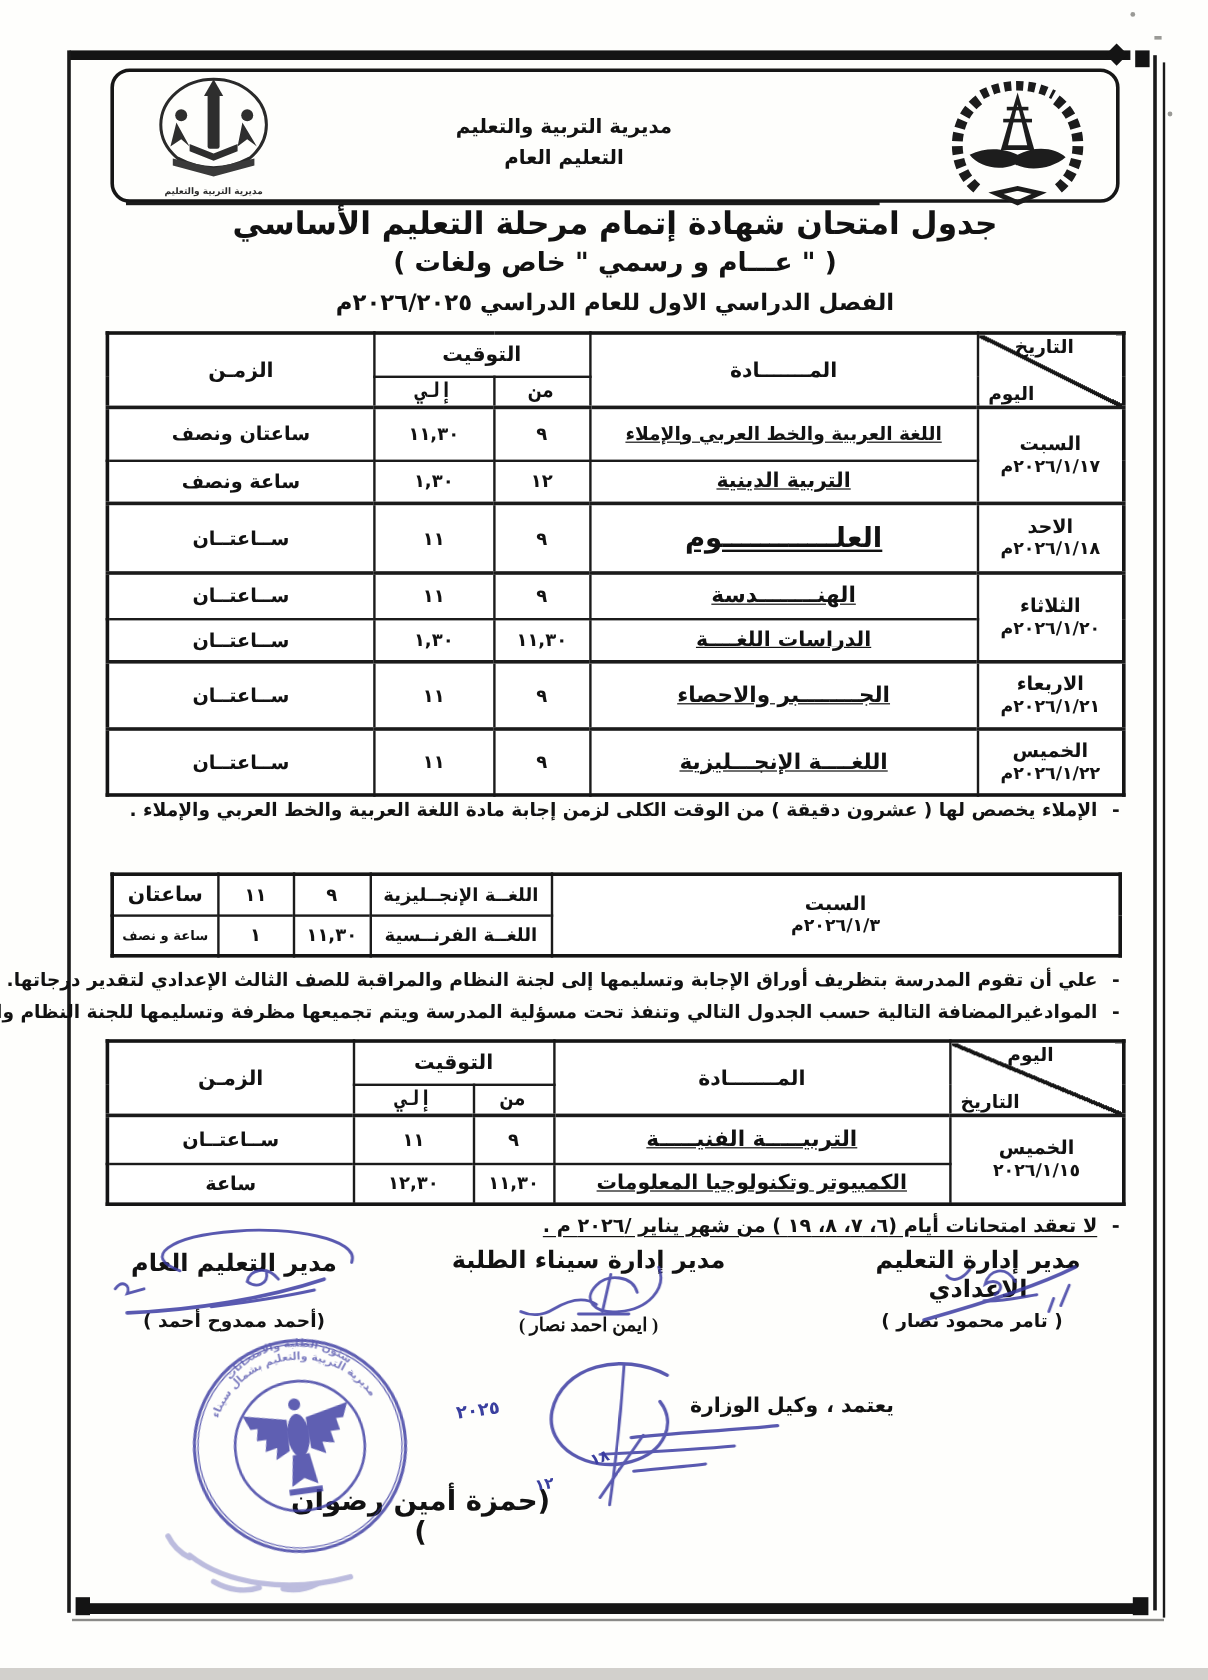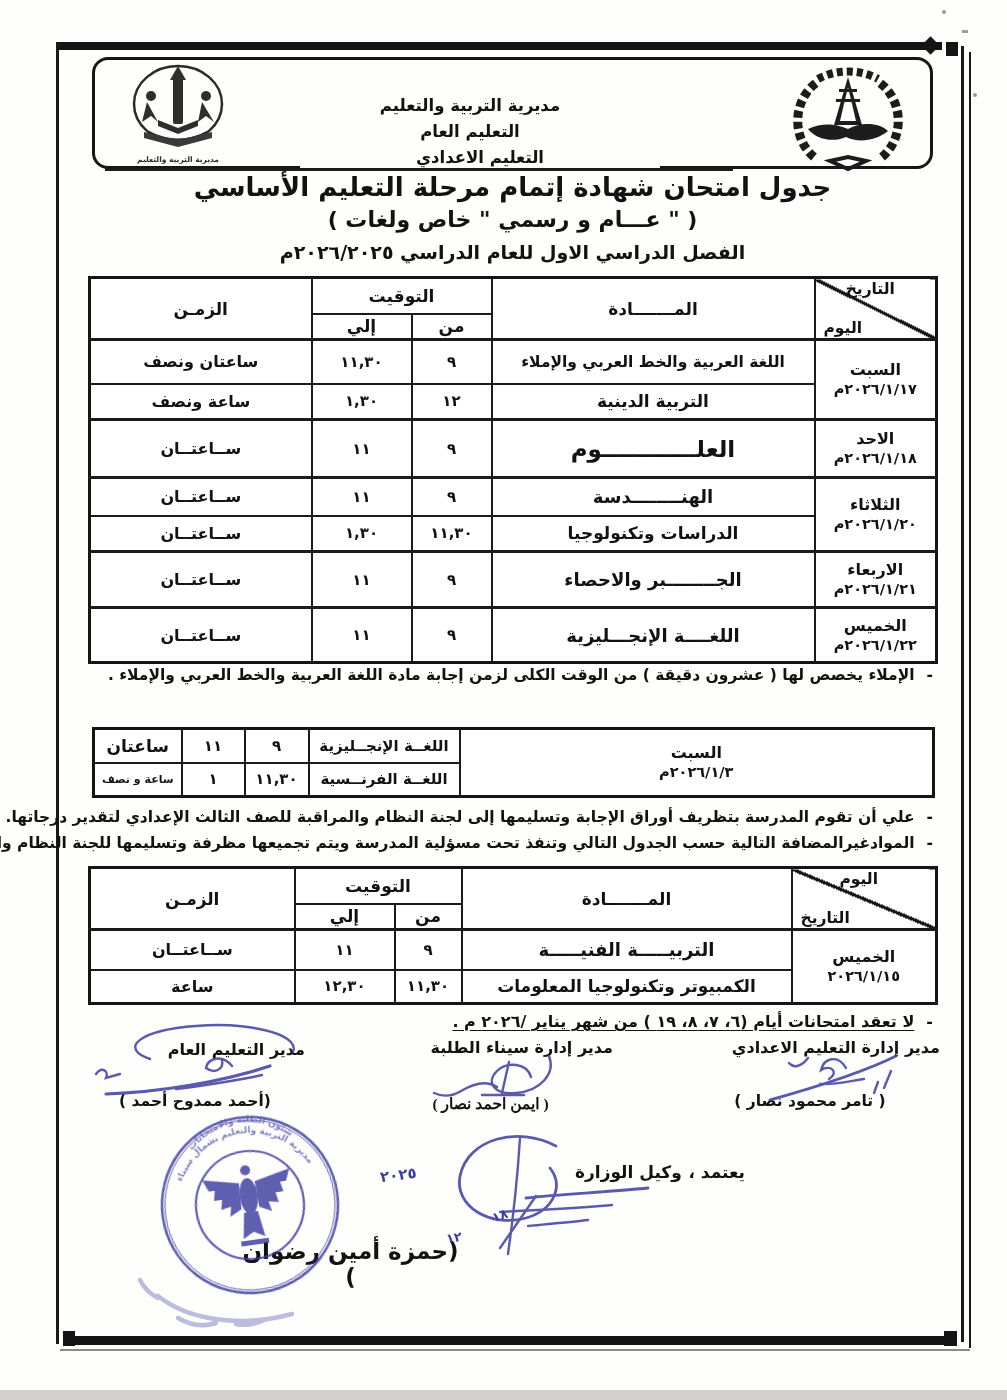--- a/index.html
+++ b/index.html
@@ -19,44 +19,44 @@
   .org-last { background:#fefefc; padding:0 10px; }
   .hline { background:#1b1b1b; height:2.5px; }
   .title-line { left:90px; width:845px; text-align:center; }
   
   table.sched {
     position:absolute; border-collapse:collapse; table-layout:fixed;
     border:3px solid #151515; background:#fff;
   }
   table.sched td { border:2.2px solid #1b1b1b; text-align:center; vertical-align:middle; padding:1px 3px; overflow:hidden; }
   table.sched tr.gs td { border-top-width:3.4px; }
-  table.sched tr.hdr-bottom td { border-bottom-width:3.2px; }
+  table.sched tr.hdr-bottom td { border-bottom-width:3.2px;font-family:Liberation Mono, monospace; }
   .cell-day { font-size:16px; display:block; line-height:20px; }
   .cell-date { font-size:14.5px; display:block; line-height:19px; }
-  .cell-subj { font-size:17px; }
+  .cell-subj { font-size:17px;text-decoration:underline; }
   .cell-subj-sm { font-size:15px; }
   .cell-num { font-size:15px; }
   .cell-dur { font-size:16px; }
   .hdr-txt { font-size:17px; }
   .diag {
     position:relative;
     background-image:linear-gradient(to top right,
       transparent calc(50% - 1.7px),
       #161616 calc(50% - 1.7px) calc(50% + 1.7px),
       transparent calc(50% + 1.7px));
   }
   .diag .d-top  { position:absolute; top:1px; left:0; right:10px; text-align:center; font-size:15.5px; }
   .diag .d-bot  { position:absolute; bottom:1px; left:8px; font-size:15.5px; }
   
   .note { right:74px; direction:rtl; text-align:right; font-size:15.5px; white-space:nowrap; }
   .note .dash { margin-inline-end:12px; }
   .u { text-decoration:underline; text-underline-offset:3px; }
   .xbold { font-weight:900; }
   
-  .sig-title { font-size:16px; text-align:right; }
+  .sig-title { font-size:20px; text-align:center; }
   .sig-name  { font-size:15.5px; text-align:center; }
   .approval  { display:flex; justify-content:space-between; direction:rtl; font-size:17px; }
   .big-name  { font-size:23px; text-align:center; }
   .ink-num { color:#3a3f9f; font-weight:700; }
   svg text.stamp-arc { fill:#3c3ca2; font-size:9px; font-weight:700; opacity:.8; }
 </style>
 </head>
 <body>
 
 <div class="page">
@@ -104,21 +104,20 @@
       <polygon points="64,14 50,62 78,62"></polygon>
       <polygon points="64,24 56,58 72,58" fill="#fefefc"></polygon>
       <rect x="52" y="36" width="24" height="3"></rect>
       <rect x="55" y="26" width="18" height="3"></rect>
       <path d="M24 66 C40 58 56 62 64 66 C78 58 96 60 104 68 C92 78 74 80 62 74 C48 80 32 76 24 66 Z"></path>
     </g>
   </svg>
 
   <div class="abs org-line" style="left:300px;top:94px;">مديرية التربية والتعليم</div>
   <div class="abs org-line" style="left:300px;top:120px;">التعليم العام</div>
-  <div class="abs org-line org-last" style="left:300px;top:146px;">التعليم الاعدادي</div>
   <div class="abs hline" style="left:105px;top:168px;width:628px;"></div>
 
   <div class="abs title-line" style="top:172px;font-size:26px;">جدول امتحان شهادة إتمام مرحلة التعليم الأساسي</div>
   <div class="abs title-line" style="top:207px;font-size:22px;">( عـــام و رسمي " خاص ولغات " )</div>
   <div class="abs title-line" style="top:241px;font-size:19px;" dir="rtl">الفصل الدراسي الاول للعام الدراسي ٢٠٢٦/٢٠٢٥م</div>
 
   <table class="sched" dir="rtl" style="left:88px;top:276px;width:847px;">
     <colgroup>
         <col style="width:122px">
         <col style="width:323px">
@@ -170,21 +169,21 @@
         <td rowspan="2">
           <span class="cell-day">الثلاثاء</span>
           <span class="cell-date">٢٠٢٦/١/٢٠م</span>
         </td>
         <td class="cell-subj" style="font-size:18px">الهنــــــــدسة</td>
         <td class="cell-num">٩</td>
         <td class="cell-num">١١</td>
         <td class="cell-dur">ســاعتــان</td>
       </tr>
       <tr style="height:36px">
-        <td class="cell-subj">الدراسات وتكنولوجيا</td>
+        <td class="cell-subj">الدراسات اللغــــة</td>
         <td class="cell-num">١١,٣٠</td>
         <td class="cell-num">١,٣٠</td>
         <td class="cell-dur">ســاعتــان</td>
       </tr>
       <tr class="gs" style="height:56px">
         <td>
           <span class="cell-day">الاربعاء</span>
           <span class="cell-date">٢٠٢٦/١/٢١م</span>
         </td>
         <td class="cell-subj" style="font-size:18px">الجــــــــبر والاحصاء</td>

